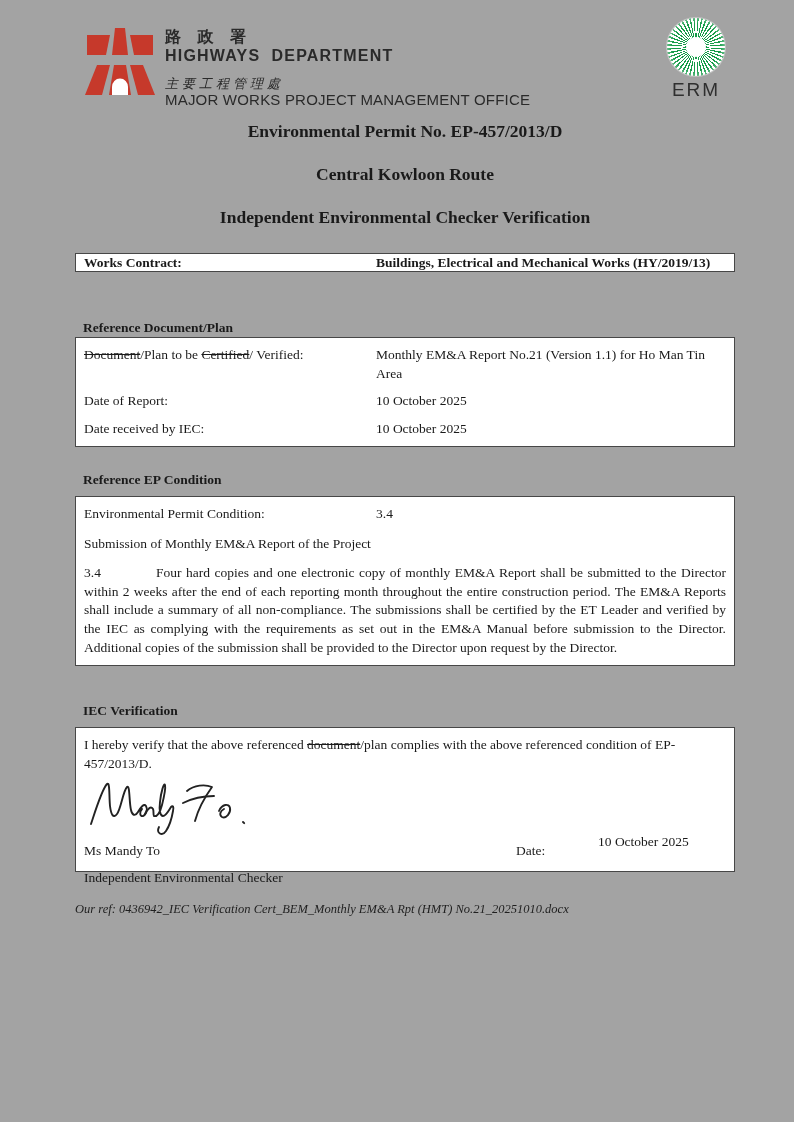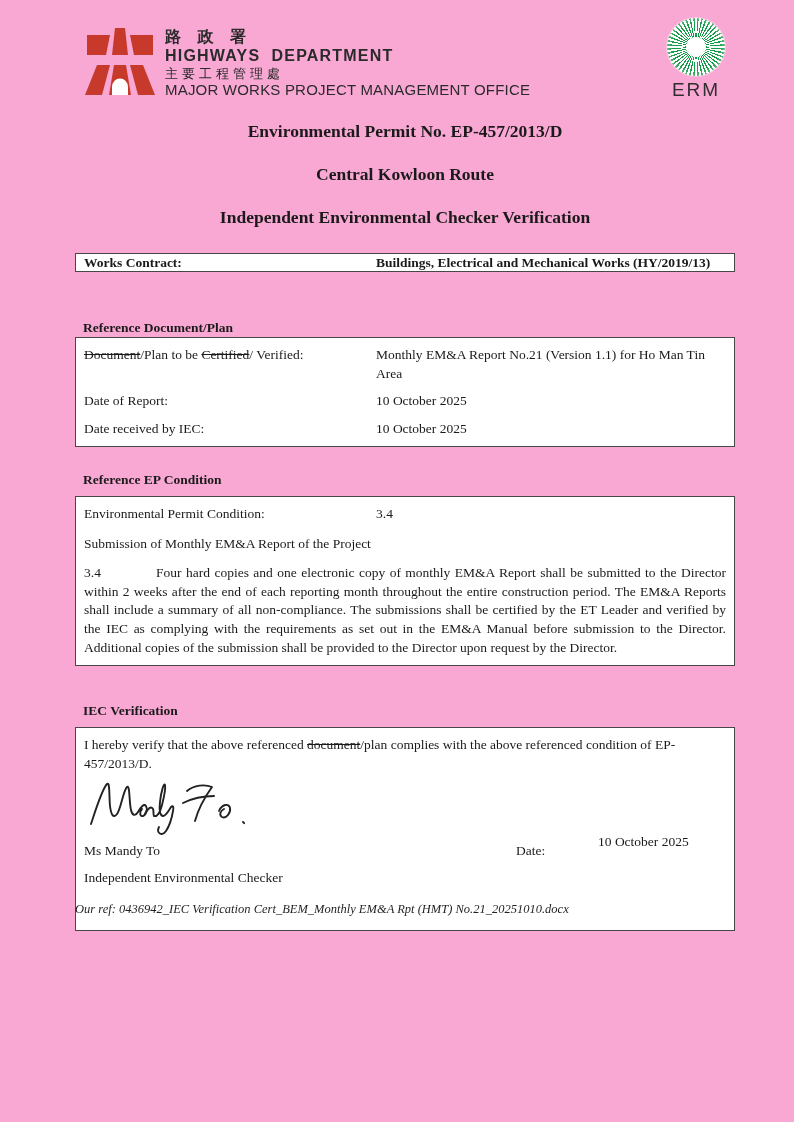--- a/index.html
+++ b/index.html
@@ -1,27 +1,27 @@
 <!DOCTYPE html>
 <html><head>
 <meta charset="utf-8">
 <style>
   * { margin:0; padding:0; box-sizing:border-box; }
   html,body { background:#ffffff; }
   .page {
-    position:relative; width:794px; height:1122px; background:#f9a8d4;
+    position:relative; width:794px; height:1122px; background:#a3a3a3;
     font-family:"Liberation Serif", serif; color:#1a1a1a; overflow:hidden;
   }
 
   
   .hd-logo { position:absolute; left:85px; top:25px; width:70px; height:70px; }
   .hd-text { position:absolute; left:165px; top:27px; font-family:"Liberation Sans", sans-serif; color:#2a2a2a; }
   .hd-cn   { font-size:16px; font-weight:bold; letter-spacing:6px; line-height:19px; }
   .hd-en   { font-size:16px; font-weight:bold; letter-spacing:1.2px; line-height:19px; white-space:pre; }
-  .hd-cn2  { font-size:13px; letter-spacing:4px; line-height:16px; margin-top:1px; }
+  .hd-cn2  { font-size:13px; letter-spacing:4px; line-height:16px; margin-top:11px;font-style:italic; }
   .hd-en2  { font-size:15px; letter-spacing:0.2px; line-height:13px; margin-top:1px; }
 
   .erm { position:absolute; left:650px; top:18px; width:92px; text-align:center; }
   .erm-sunburst {
     width:58px; height:58px; margin:0 auto; border-radius:50%; position:relative;
     background:repeating-conic-gradient(from 2deg, #159c48 0deg 3.4deg, #ffffff 3.4deg 8.2deg);
   }
   .erm-sunburst::after { content:""; position:absolute; inset:19px; background:#ffffff; border-radius:50%; }
   .erm-sunburst::before { content:""; position:absolute; inset:-1px; border-radius:50%;
     background:radial-gradient(circle, rgba(255,255,255,0) 55%, rgba(255,255,255,0.55) 78%, rgba(255,255,255,0.9) 100%); z-index:1; }
@@ -43,21 +43,21 @@
   .refdoc-box .grid2 { row-gap:9px; }
   .refdoc-box .val { max-width:352px; }
 
   .h-refep { top:472px; }
   .refep-box { top:496px; padding:8px; font-size:13.5px; line-height:18.6px; }
   .refep-sub { margin-top:11px; }
   .clause { margin-top:11px; text-align:justify; }
   .clause-no { display:inline-block; width:72px; }
 
   .h-iec { top:703px; }
-  .iec-box { top:727px; height:204px; padding:8px; font-size:13.5px; line-height:18.5px; }
+  .iec-box { top:727px; height:145px; padding:8px; font-size:13.5px; line-height:18.5px; }
   .signature { position:absolute; left:10px; top:48px; width:185px; height:62px; }
   .sig-name  { position:absolute; left:8px;  top:114px; }
   .sig-title { position:absolute; left:8px;  top:141px; }
   .sig-date-label { position:absolute; left:440px; top:114px; }
   .sig-date-value { position:absolute; left:522px; top:105px; }
 
   .footer { position:absolute; left:75px; top:902px; font-size:12.5px; font-style:italic; color:#1f1f1f; }
 
   s { text-decoration:line-through; }
 </style>

